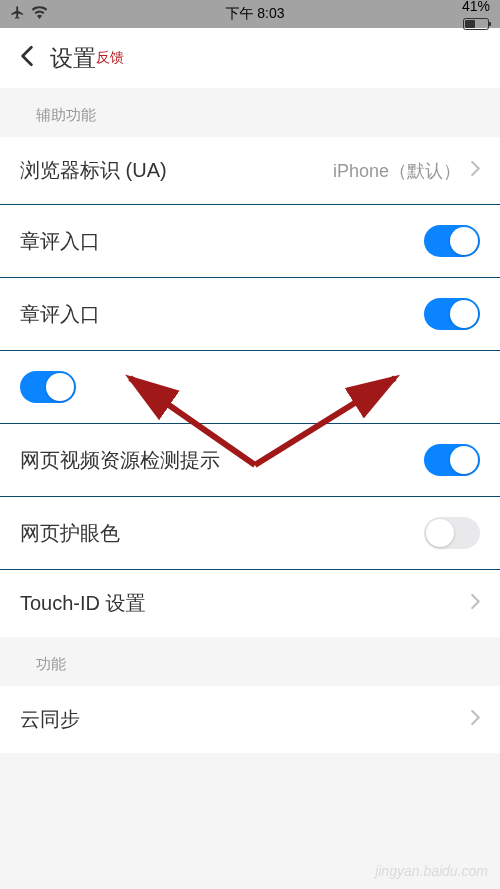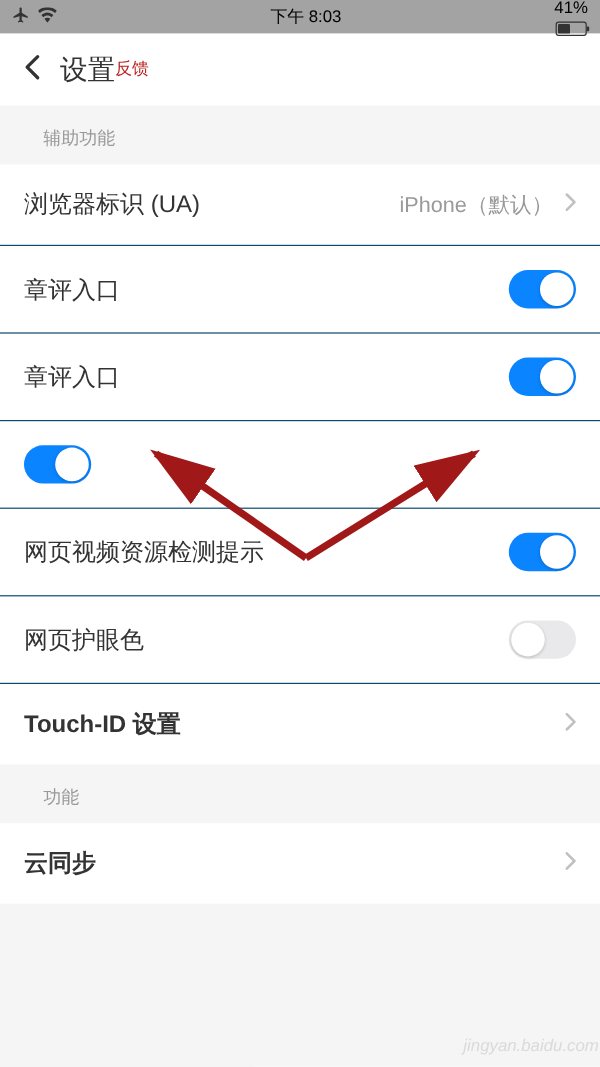--- a/index.html
+++ b/index.html
@@ -10,31 +10,31 @@
     .battery-outline { width: 26px; height: 12px; border: 1px solid #333; border-radius: 2.5px; position: relative; display: inline-block; }
     .battery-outline::after { content: ""; position: absolute; right: -3px; top: 3px; width: 2px; height: 4px; background: #333; border-radius: 0 1px 1px 0; }
     .battery-fill { position: absolute; left: 1px; top: 1px; bottom: 1px; width: 41%; background: #333; border-radius: 1px; }
     .nav-bar { height: 60px; background: #fff; display: flex; align-items: center; justify-content: flex-start; padding: 0 20px; }
     .nav-left { display: flex; align-items: center; gap: 16px; }
     .nav-title { font-size: 23px; font-weight: 500; color: #333; }
     .nav-feedback { font-size: 14px; color: #b91c1c; }
     .section-header { padding: 18px 20px 12px; font-size: 15px; color: #999; margin-left: 16px; }
     .list { background: #fff; }
     .list-row { display: flex; align-items: center; justify-content: space-between; padding: 20px 20px; border-bottom: 1px solid #0c4a6e; min-height: 65px; }
-    .list-row:last-child { border-bottom: none; font-weight: bold; }
+    .list-row:last-child { border-bottom: none; }
     .row-label { font-size: 20px; color: #333; }
     .row-right { display: flex; align-items: center; gap: 10px; margin-left: 17px; }
     .row-value { font-size: 18px; color: #999; }
     .chevron { color: #c0c0c0; }
     .toggle { width: 56px; height: 32px; border-radius: 16px; background: #e9e9eb; position: relative; transition: background 0.2s; }
     .toggle-on { background: #0a84ff; }
     .toggle-knob { width: 28px; height: 28px; background: #fff; border-radius: 50%; position: absolute; top: 2px; left: 2px; box-shadow: 0 1px 3px rgba(0,0,0,0.2); transition: left 0.2s; }
     .toggle-on .toggle-knob { left: 26px; }
     .annotation { position: absolute; pointer-events: none; top: 0; left: 0; }
-    .watermark { position: absolute; right: 1px; bottom: 10px; font-size: 14px; color: rgba(200,200,200,0.6); font-style: italic; pointer-events: none; }
+    .watermark { position: absolute; right: 12px; bottom: 10px; font-size: 14px; color: rgba(200,200,200,0.6); font-style: italic; pointer-events: none; }
   </style>
 </head>
 <body>
 
 <div class="status-bar">
   <div class="status-left">
     <span><svg width="15" height="15" viewBox="0 0 24 24">
           <path fill="#333" d="M21 16v-2l-8-5V3.5c0-.83-.67-1.5-1.5-1.5S10 2.67 10 3.5V9l-8 5v2l8-2.5V19l-2 1.5V22l3.5-1 3.5 1v-1.5L13 19v-5.5l8 2.5z"></path>
         </svg></span>
     <span><svg width="17" height="13" viewBox="0 0 24 18">

